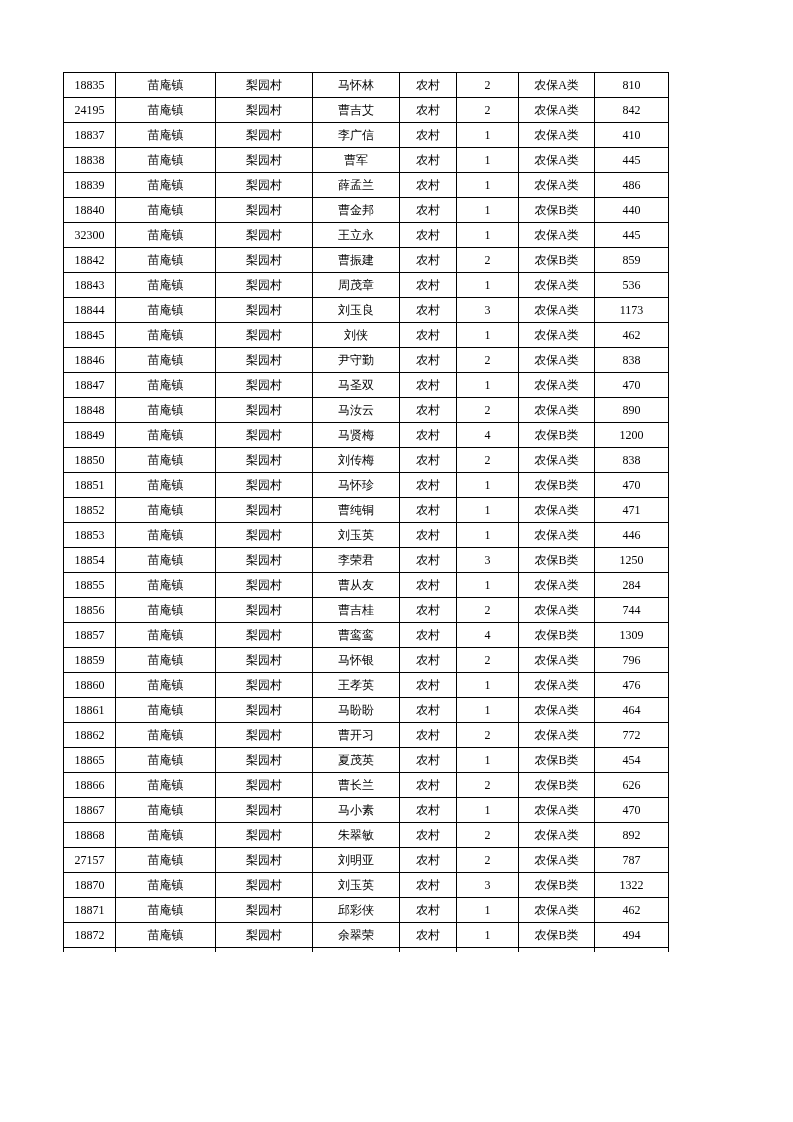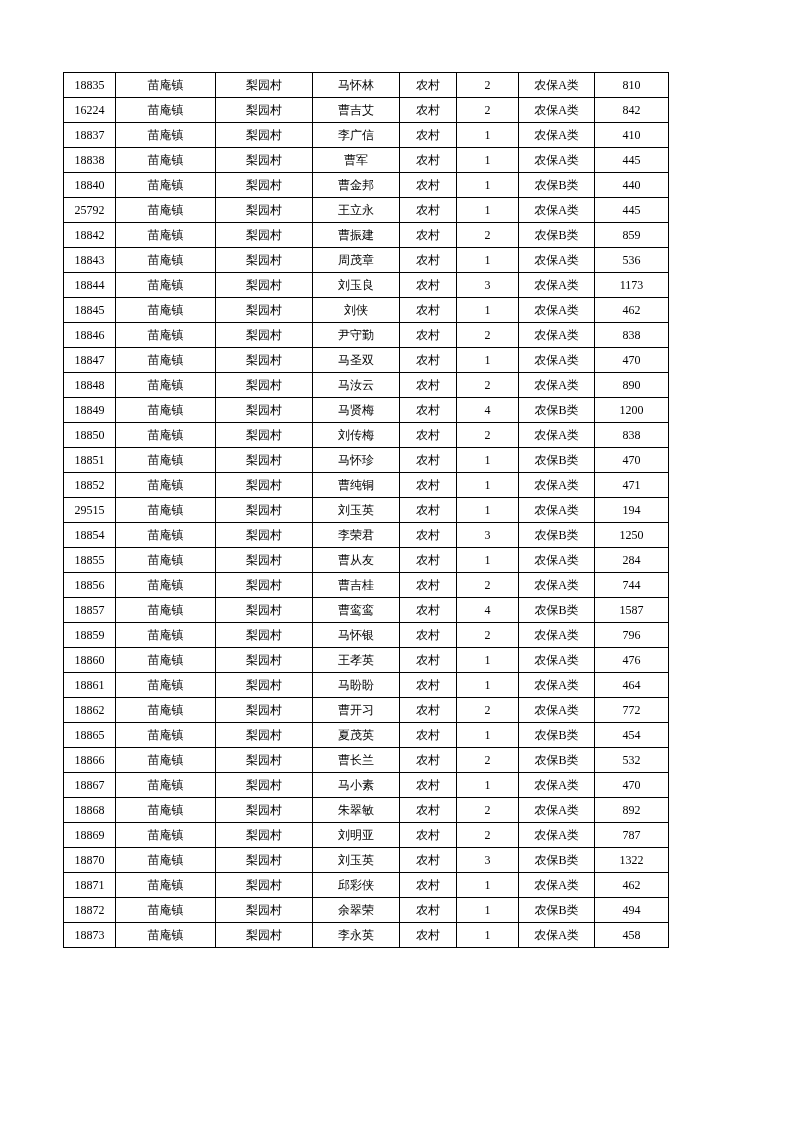--- a/index.html
+++ b/index.html
@@ -65,21 +65,21 @@
           <td>18835</td>
           <td>苗庵镇</td>
           <td>梨园村</td>
           <td>马怀林</td>
           <td>农村</td>
           <td>2</td>
           <td>农保A类</td>
           <td>810</td>
         </tr>
         <tr>
-          <td>16224</td>
+          <td>24195</td>
           <td>苗庵镇</td>
           <td>梨园村</td>
           <td>曹吉艾</td>
           <td>农村</td>
           <td>2</td>
           <td>农保A类</td>
           <td>842</td>
         </tr>
         <tr>
           <td>18837</td>
@@ -95,31 +95,41 @@
           <td>18838</td>
           <td>苗庵镇</td>
           <td>梨园村</td>
           <td>曹军</td>
           <td>农村</td>
           <td>1</td>
           <td>农保A类</td>
           <td>445</td>
         </tr>
         <tr>
+          <td>18839</td>
+          <td>苗庵镇</td>
+          <td>梨园村</td>
+          <td>薛孟兰</td>
+          <td>农村</td>
+          <td>1</td>
+          <td>农保A类</td>
+          <td>486</td>
+        </tr>
+        <tr>
           <td>18840</td>
           <td>苗庵镇</td>
           <td>梨园村</td>
           <td>曹金邦</td>
           <td>农村</td>
           <td>1</td>
           <td>农保B类</td>
           <td>440</td>
         </tr>
         <tr>
-          <td>25792</td>
+          <td>32300</td>
           <td>苗庵镇</td>
           <td>梨园村</td>
           <td>王立永</td>
           <td>农村</td>
           <td>1</td>
           <td>农保A类</td>
           <td>445</td>
         </tr>
         <tr>
           <td>18842</td>
@@ -225,28 +235,28 @@
           <td>18852</td>
           <td>苗庵镇</td>
           <td>梨园村</td>
           <td>曹纯铜</td>
           <td>农村</td>
           <td>1</td>
           <td>农保A类</td>
           <td>471</td>
         </tr>
         <tr>
-          <td>29515</td>
+          <td>18853</td>
           <td>苗庵镇</td>
           <td>梨园村</td>
           <td>刘玉英</td>
           <td>农村</td>
           <td>1</td>
           <td>农保A类</td>
-          <td>194</td>
+          <td>446</td>
         </tr>
         <tr>
           <td>18854</td>
           <td>苗庵镇</td>
           <td>梨园村</td>
           <td>李荣君</td>
           <td>农村</td>
           <td>3</td>
           <td>农保B类</td>
           <td>1250</td>
@@ -272,21 +282,21 @@
           <td>744</td>
         </tr>
         <tr>
           <td>18857</td>
           <td>苗庵镇</td>
           <td>梨园村</td>
           <td>曹鸾鸾</td>
           <td>农村</td>
           <td>4</td>
           <td>农保B类</td>
-          <td>1587</td>
+          <td>1309</td>
         </tr>
         <tr>
           <td>18859</td>
           <td>苗庵镇</td>
           <td>梨园村</td>
           <td>马怀银</td>
           <td>农村</td>
           <td>2</td>
           <td>农保A类</td>
           <td>796</td>
@@ -332,21 +342,21 @@
           <td>454</td>
         </tr>
         <tr>
           <td>18866</td>
           <td>苗庵镇</td>
           <td>梨园村</td>
           <td>曹长兰</td>
           <td>农村</td>
           <td>2</td>
           <td>农保B类</td>
-          <td>532</td>
+          <td>626</td>
         </tr>
         <tr>
           <td>18867</td>
           <td>苗庵镇</td>
           <td>梨园村</td>
           <td>马小素</td>
           <td>农村</td>
           <td>1</td>
           <td>农保A类</td>
           <td>470</td>
@@ -355,21 +365,21 @@
           <td>18868</td>
           <td>苗庵镇</td>
           <td>梨园村</td>
           <td>朱翠敏</td>
           <td>农村</td>
           <td>2</td>
           <td>农保A类</td>
           <td>892</td>
         </tr>
         <tr>
-          <td>18869</td>
+          <td>27157</td>
           <td>苗庵镇</td>
           <td>梨园村</td>
           <td>刘明亚</td>
           <td>农村</td>
           <td>2</td>
           <td>农保A类</td>
           <td>787</td>
         </tr>
         <tr>
           <td>18870</td>

